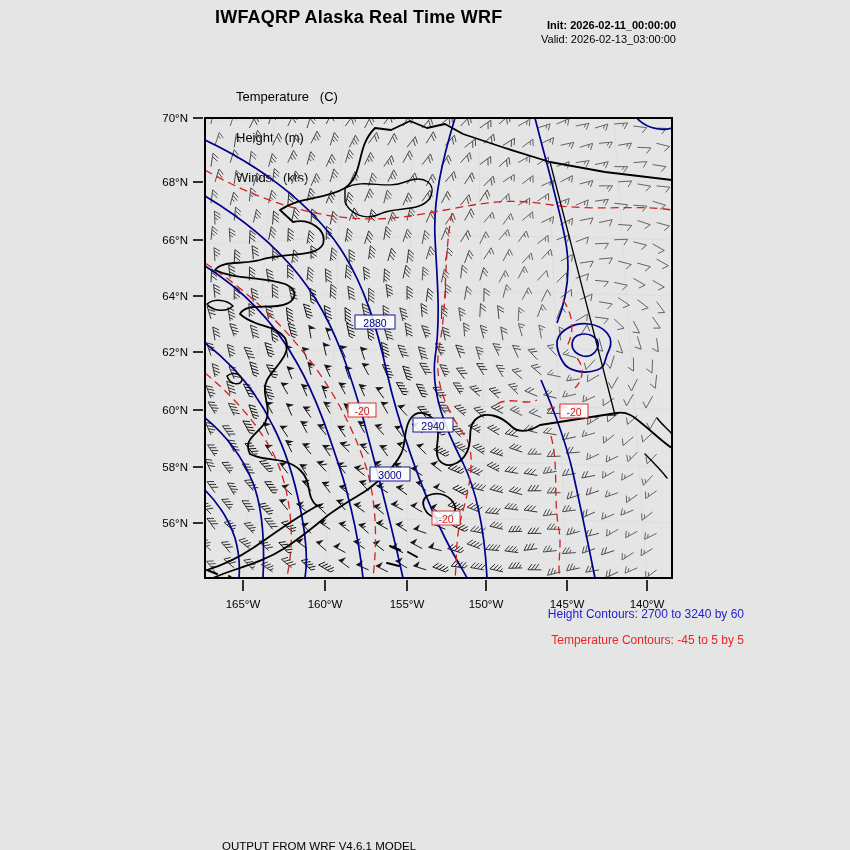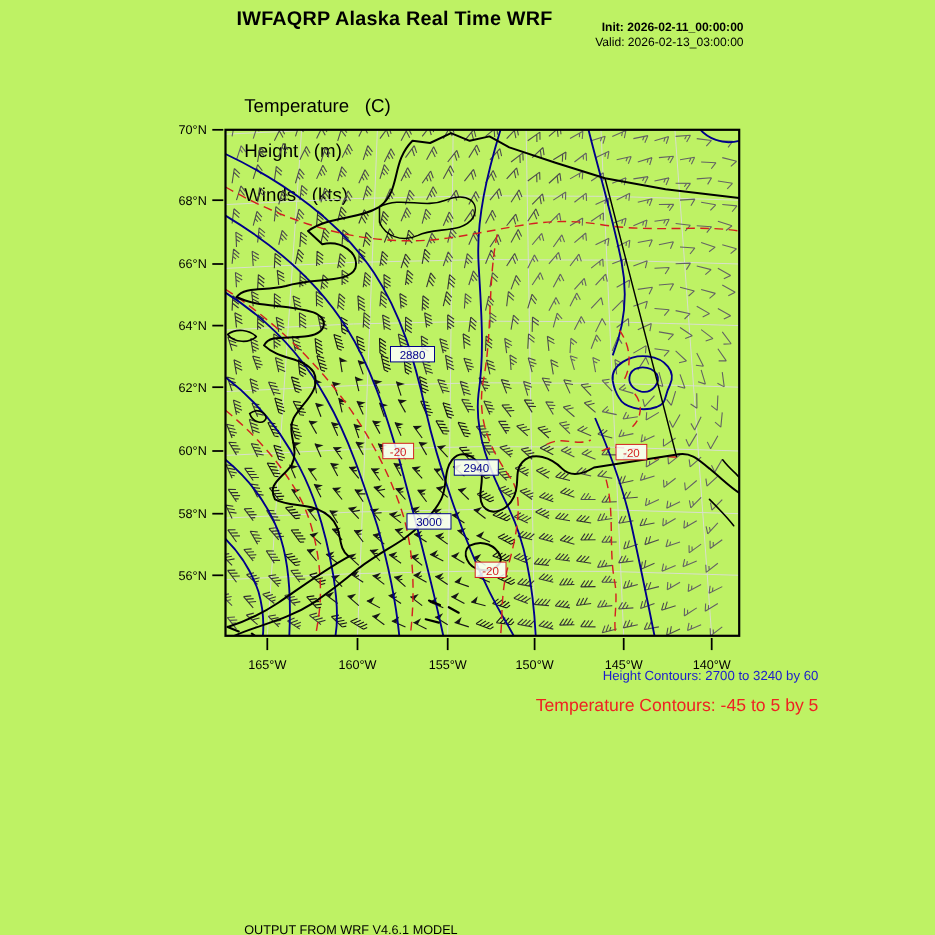--- a/index.html
+++ b/index.html
@@ -1,23 +1,23 @@
 <!DOCTYPE html>
 <html><head>
 <meta charset="utf-8">
 <style>
   html,body{margin:0;padding:0;background:#fff;}
-  .page{position:relative;width:850px;height:850px;background:#bef264;overflow:hidden;
+  .page{position:relative;width:850px;height:850px;background:#e5e5e5;overflow:hidden;
         font-family:"Liberation Sans", sans-serif;color:#000;}
   .title{position:absolute;left:215px;top:7px;font-size:18px;font-weight:bold;letter-spacing:0.2px;white-space:pre;}
   .initvalid{position:absolute;right:174px;top:18px;text-align:right;font-size:11px;line-height:14px;}
   .initvalid .init{font-weight:bold;}
-  .legend{position:absolute;left:222px;top:63px;font-size:17px;line-height:13.5px;white-space:pre;}
+  .legend{position:absolute;left:236px;top:63px;font-size:13px;line-height:13.5px;white-space:pre;}
   .cap-h{position:absolute;right:106px;top:607px;font-size:12px;color:#1c1ccd;white-space:pre;margin-left:41px;}
-  .cap-t{position:absolute;right:106px;top:633px;font-size:16px;color:#ee2222;white-space:pre;}
+  .cap-t{position:absolute;right:106px;top:633px;font-size:12px;color:#ee2222;white-space:pre;}
   .footer{position:absolute;left:222px;top:814px;font-size:11.5px;line-height:13px;white-space:pre;}
   svg text{font-family:"Liberation Sans", sans-serif;}
   .ticklab{font-size:11.5px;fill:#000;}
   .clab-h{font-size:10.5px;fill:#00008b;}
   .clab-t{font-size:10.5px;fill:#d42020;}
 </style>
 </head>
 <body>
 
 <div class="page">

